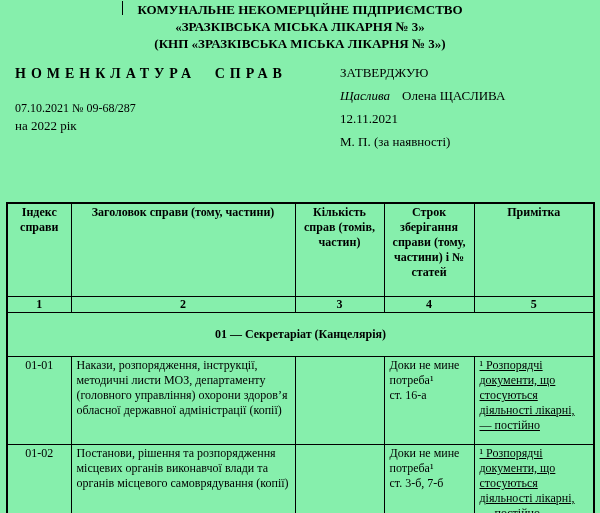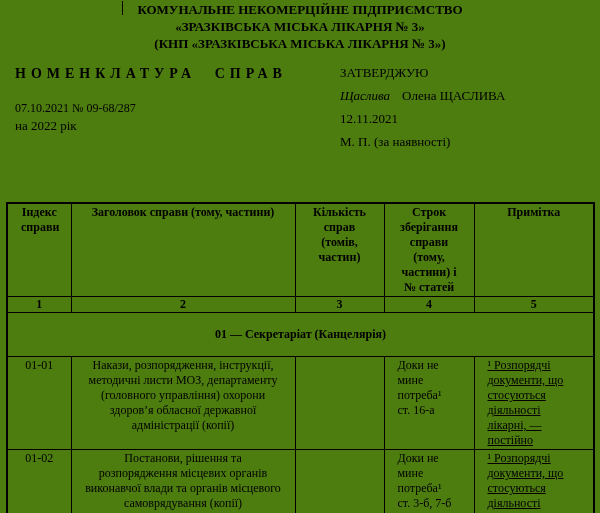--- a/index.html
+++ b/index.html
@@ -1,20 +1,20 @@
 <!DOCTYPE html>
 <html><head>
 <meta charset="utf-8">
 <style>
   html, body { margin: 0; padding: 0; background: #ffffff; }
   .page {
     position: relative;
     width: 600px;
     height: 513px;
-    background: #4d7c0f;
+    background: #86efac;
     color: #000000;
     font-family: "Liberation Serif", "DejaVu Serif", serif;
     overflow: hidden;
   }
   
   .org-header {
     position: absolute;
     top: 1px; left: 0; width: 100%;
     text-align: center;
     font-weight: bold;
@@ -54,21 +54,21 @@
     line-height: 15px;
   }
   .nom-table col.c1 { width: 64px; }
   .nom-table col.c2 { width: 224px; }
   .nom-table col.c3 { width: 89px; }
   .nom-table col.c4 { width: 90px; }
   .nom-table col.c5 { width: 120px; }
   .nom-table th, .nom-table td {
     border: 1px solid #000000;
     vertical-align: top;
-    padding: 1px 13px;
+    padding: 1px 5px;
   }
   .nom-table { border: 2px solid #000000; }
   .nom-table th {
     font-weight: bold;
     text-align: center;
     height: 90px;
   }
   .num-row td {
     text-align: center;
     font-weight: bold;
@@ -76,21 +76,21 @@
     padding: 0 2px;
   }
   .section-row td {
     text-align: center;
     font-weight: bold;
     height: 15px;
     padding: 14px 2px;
   }
   .case-row { height: 88px; }
   .cell-index { text-align: center; }
-  .cell-title { text-align: center; }
+  .cell-title { text-align: left; }
   .cell-qty { }
   .cell-retention { padding: 1px 4px; }
   .cell-note { padding: 1px 4px; text-decoration: underline; }
 </style>
 </head>
 <body>
 
 <div class="page">
 
   <span class="text-cursor"></span>

